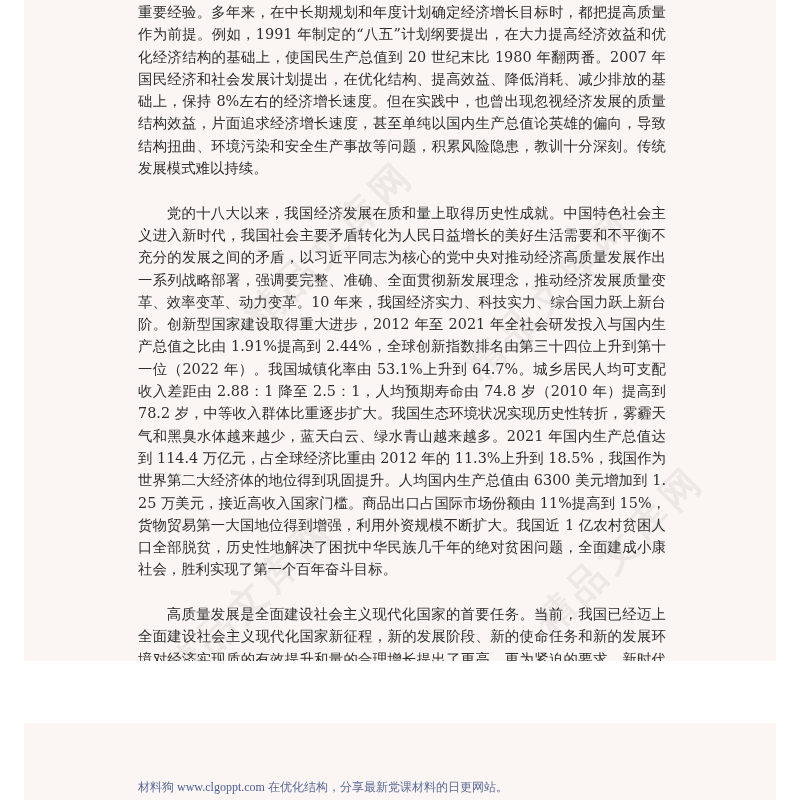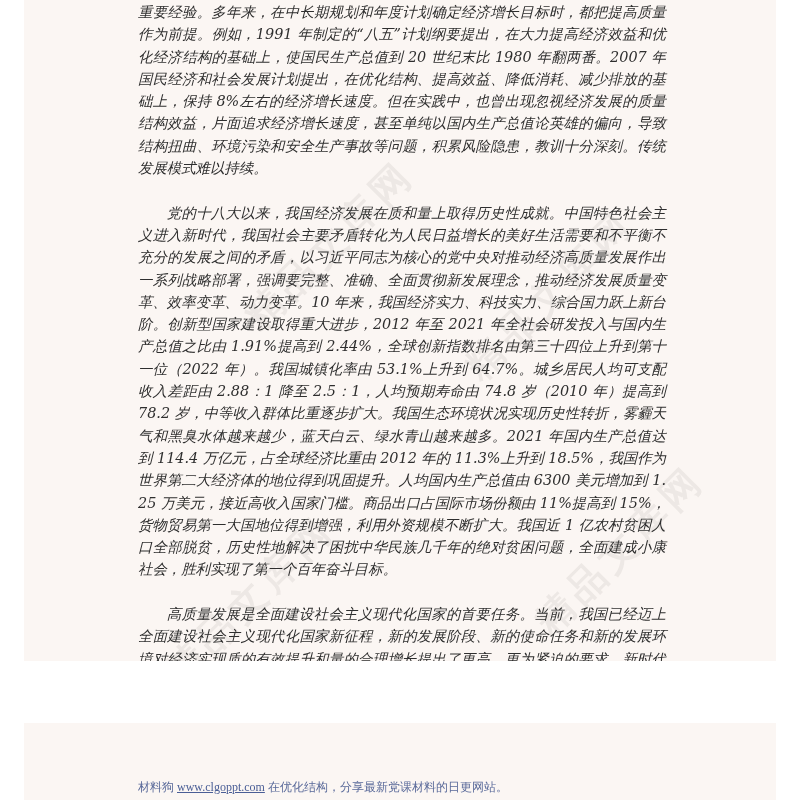--- a/index.html
+++ b/index.html
@@ -36,21 +36,20 @@
       width: 528px;
       color: #2e2e2e;
       font-size: 14.4px;
       line-height: 22.3px;
       text-align: justify;
       text-justify: inter-character;
     }
     .para {
       margin: 0;
       word-break: break-all;
-      font-style: italic;
     }
     .para.indent {
       text-indent: 2em;
     }
     .para-gap {
       height: 22.3px;
     }
     .watermark {
       position: absolute;
       color: rgba(170, 160, 155, 0.16);
@@ -72,21 +71,20 @@
       position: absolute;
       left: 114px;
       top: 56px;
       font-family: "Liberation Serif", "DejaVu Serif", serif;
       font-size: 12px;
       color: #5a6a9a;
       white-space: nowrap;
     }
     .footer a {
       color: #4a5e96;
-      text-decoration: underline;
     }
   </style>
 </head>
 <body>
 
 <div class="page page-1">
   <div class="watermark wm-1">精品文库网</div>
   <div class="watermark wm-2">精品文库网</div>
   <div class="watermark wm-3">精品文库网</div>
   <div class="watermark wm-4">精品文库网</div>

